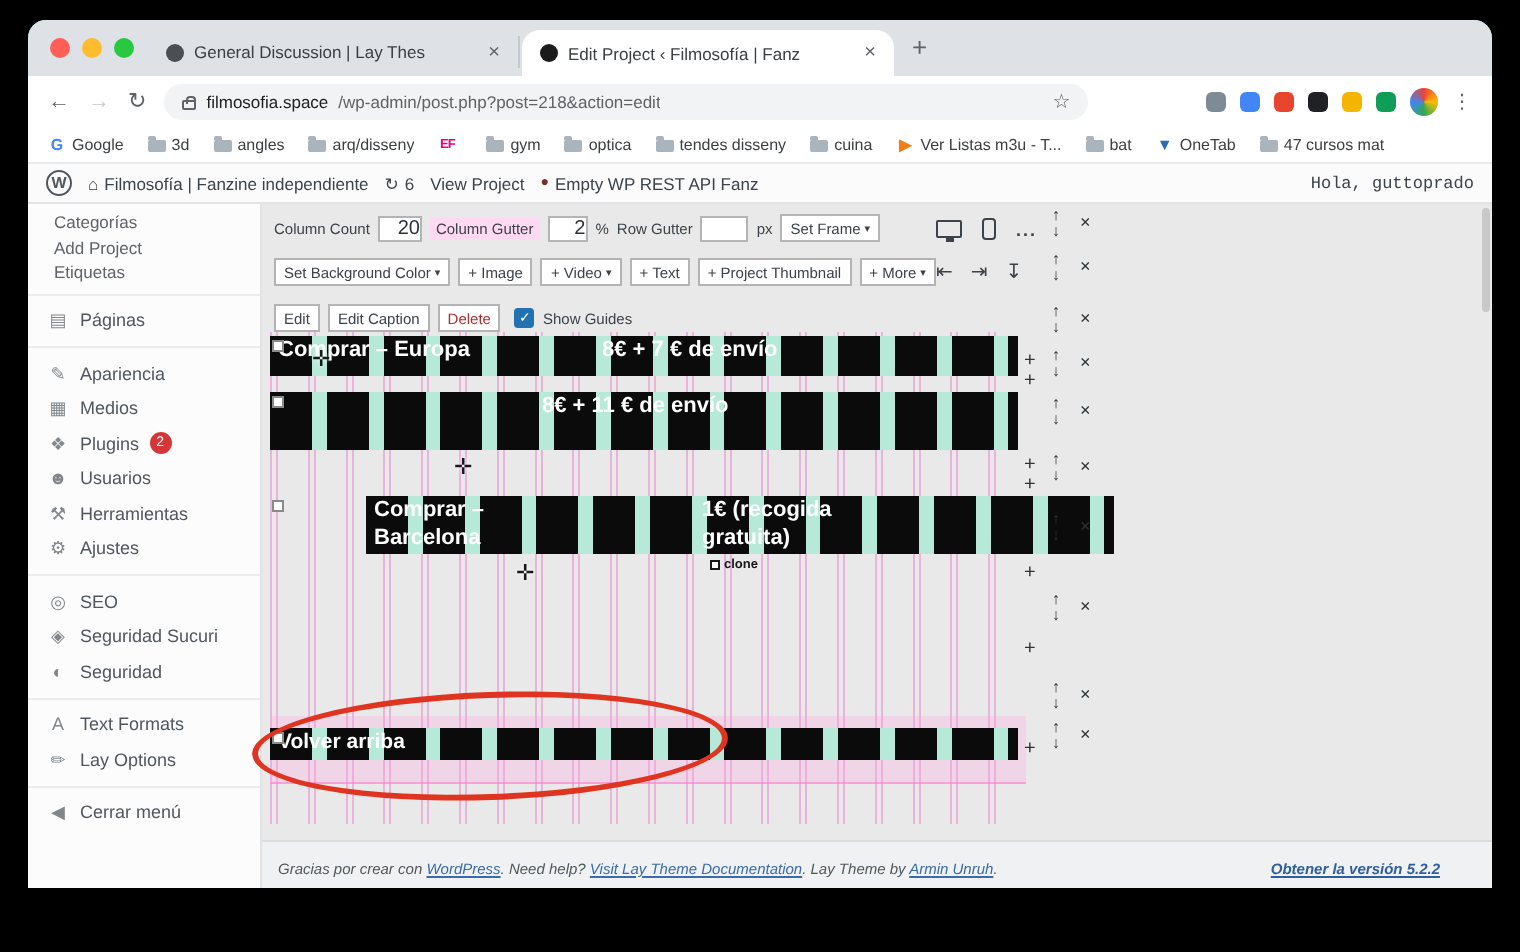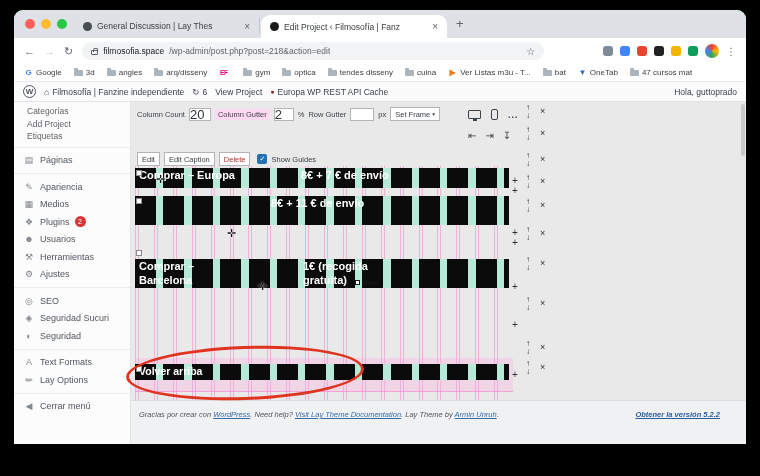--- a/index.html
+++ b/index.html
@@ -43,58 +43,58 @@
   .bmic.folder::before{content:"";position:absolute;left:0;top:-2px;width:4px;height:2px;background:#a9b4bd;border-radius:1px 1px 0 0;}
   .bmic.google{color:#4285f4;font-size:8px;}
   .bmic.ef{color:#e6007a;font-size:6.5px;letter-spacing:-.5px;}
   .bmic.play{color:#ef7d1a;font-size:8px;}
   .bmic.onetab{color:#2b6cb8;font-size:8px;}
   
   .adminbar{position:absolute;top:72px;left:0;right:0;height:20px;background:#fbfbfc;border-bottom:1px solid #e1e3e6;display:flex;align-items:center;gap:8px;padding:0 9px;font-size:8.5px;color:#3c434a;}
   .wplogo{width:13px;height:13px;border:1.5px solid #50575e;border-radius:50%;display:flex;align-items:center;justify-content:center;font-size:8px;font-weight:bold;color:#50575e;flex:none;}
   .abitem{display:flex;align-items:center;gap:3px;white-space:nowrap;}
   .abdot{color:#7b2d26;font-size:7px;}
-  .abright{margin-left:auto;white-space:nowrap;}
+  .abright{margin-left:auto;white-space:nowrap;font-family:Liberation Mono, monospace;}
   
   .page{position:absolute;top:92px;left:0;right:0;bottom:0;display:flex;}
   .sidebar{width:117px;background:#fcfcfc;border-right:1px solid #e3e3e3;padding-top:3px;overflow:hidden;flex:none;}
   .sitem{display:flex;align-items:center;gap:5px;height:17.5px;padding-left:9px;font-size:9px;color:#50575e;}
   .sitem .sic{width:12px;text-align:center;font-size:9px;color:#82878c;flex:none;}
   .sitem.sub{height:12.5px;padding-left:13px;font-size:8.5px;color:#5f6368;}
   .sbadge{min-width:11px;height:11px;border-radius:6px;background:#d63638;color:#fff;font-size:7px;line-height:11px;text-align:center;padding:0 2px;}
   .sbadge:empty{display:none;}
   .sitem.divider{height:1px;background:#ebebeb;margin:4px 0;padding:0;}
   .main{flex:1;position:relative;background:#e9e9e9;overflow:hidden;}
   
   .tb{position:absolute;display:flex;align-items:center;gap:4px;font-size:7.5px;color:#3c434a;left:6px;}
   .tb1{top:5px;}
   .tb2{top:27px;}
   .tb3{top:50px;}
-  .tb input{height:13px;border:1px solid #b4b4b4;background:#fff;font-family:inherit;font-size:13px;text-align:left;padding:0;color:#2c3338;}
+  .tb input{height:13px;border:1px solid #b4b4b4;background:#fff;font-family:inherit;font-size:10px;text-align:right;padding:0;color:#2c3338;}
   .inp-cc{width:22px;}
   .inp-cg{width:20px;background:#b8d3fe;}
   .inp-rg{width:24px;}
   .lbl-pink{background:#ffd9f1;padding:1px 3px;}
   .tbtn{height:14px;border:1px solid #b4b4b4;background:#fff;display:inline-flex;align-items:center;gap:2px;padding:0 4px;font-size:7.5px;color:#3c434a;white-space:nowrap;}
   .caret{font-size:5.5px;}
   .tbtn-delete{color:#b32d2e;}
   .chk{width:10px;height:10px;background:#2271b1;border-radius:2px;color:#fff;font-size:7px;display:flex;align-items:center;justify-content:center;margin-left:3px;}
   .tb1r{position:absolute;left:337px;top:7px;display:flex;align-items:center;gap:10px;}
   .devd{width:13px;height:9px;border:1px solid #3c434a;border-radius:1px;position:relative;}
   .devd::after{content:"";position:absolute;left:3.5px;bottom:-3px;width:4px;height:2px;background:#3c434a;}
   .devp{width:7px;height:11px;border:1px solid #3c434a;border-radius:2px;}
   .dots{font-size:9px;color:#3c434a;font-weight:bold;letter-spacing:1px;}
   .tb2r{position:absolute;left:337px;top:28px;display:flex;align-items:center;gap:9px;font-size:10px;color:#3c434a;}
   
   .canvas{position:absolute;left:4px;top:64px;width:378px;height:246px;background-image:repeating-linear-gradient(90deg,rgba(234,100,196,.4) 0 1px,transparent 1px 3px,rgba(234,100,196,.4) 3px 4px,transparent 4px 18.9px);}
   .pinkband{position:absolute;left:0;right:0;top:192px;height:34px;background:rgba(255,160,224,.28);border-bottom:1px solid rgba(250,120,205,.55);}
   .grow{position:absolute;left:0;width:374px;background:repeating-linear-gradient(90deg,#0b0b0b 0 21px,#b7e9d8 21px 28.4px);color:#fff;font-weight:bold;font-size:11px;line-height:1.27;}
   .r1{top:2px;height:20px;}
   .r2{top:30px;height:29px;}
-  .r3{top:93px;height:29px;}
+  .r3{top:82px;height:29px;margin-left:48px;}
   .r4{top:198px;height:16px;font-size:10.5px;}
   .gtext{position:absolute;top:1px;}
   .gl{left:4px;}
   .gr{white-space:nowrap;}
   .r1 .gr{left:166px;}
   .r2 .gl{width:96px;}
   .r2 .gr{left:136px;}
   .r3 .gl{width:66px;}
   .r3 .gr{left:168px;width:82px;white-space:normal;}
   .rchk{position:absolute;left:1px;width:6px;height:6px;background:#fff;border:1px solid #8a8a8a;}
@@ -106,21 +106,21 @@
   .cloneic{width:5px;height:5px;border:1px solid #16181a;background:#fff;flex:none;}
   .pluscol{position:absolute;left:381px;top:0;bottom:0;width:12px;}
   .plusbtn{position:absolute;left:0;font-size:10px;color:#2c3338;line-height:1;}
   .rccol{position:absolute;left:395px;top:0;bottom:0;width:26px;}
   .rcg{position:absolute;width:26px;height:20px;}
   .rcup{position:absolute;left:0;top:0;font-size:8px;color:#2c3338;line-height:1;}
   .rcdn{position:absolute;left:0;top:8px;font-size:8px;color:#2c3338;line-height:1;}
   .rcx{position:absolute;left:14px;top:3px;font-size:9px;color:#2c3338;line-height:1;}
   .scrollbar{position:absolute;right:1px;top:2px;width:4px;height:52px;background:#c9c9c9;border-radius:2px;}
   
-  .foot{position:absolute;left:0;right:0;bottom:0;height:44px;background:#eff1f2;border-top:1px solid #dadcde;font-style:italic;}
+  .foot{position:absolute;left:0;right:0;bottom:0;height:24px;background:#eff1f2;border-top:1px solid #dadcde;font-style:italic;}
   .footleft{position:absolute;left:8px;top:9px;font-size:7.5px;color:#50575e;white-space:nowrap;}
   .flink{color:#3a6bab;text-decoration:underline;}
   .footright{position:absolute;right:26px;top:9px;font-size:7.5px;font-weight:bold;color:#2f5e9e;text-decoration:underline;}
   
   .annotation{position:absolute;left:126px;top:346px;width:238px;height:54px;border:3px solid #df3420;border-radius:50%;transform:rotate(-2deg);z-index:60;}
 </style>
 </head>
 <body>
 
 <div class="window">
@@ -238,21 +238,21 @@
         <span>⌂</span>
         <span>Filmosofía | Fanzine independiente</span>
       </span>
     <span class="abitem">
         <span>↻</span>
         <span>6</span>
       </span>
     <span class="abitem">View Project</span>
     <span class="abitem">
         <span class="abdot">●</span>
-        <span>Europa WP REST API Cache</span>
+        <span>Empty WP REST API Fanz</span>
       </span>
     <span class="abright">Hola, guttoprado</span>
   </div>
 
   <div class="page">
 
     <div class="sidebar">
 
 
         <div class="sitem sub">
@@ -359,20 +359,37 @@
             <span>Set Frame</span>
             <span class="caret">▾</span>
           </span>
       </div>
       <div class="tb1r">
         <span class="devd"></span>
         <span class="devp"></span>
         <span class="dots">...</span>
       </div>
 
+      <div class="tb tb2">
+        <span class="tbtn">
+            <span>Set Background Color</span>
+            <span class="caret">▾</span>
+          </span>
+        <span class="tbtn">+ Image</span>
+        <span class="tbtn">
+            <span>+ Video</span>
+            <span class="caret">▾</span>
+          </span>
+        <span class="tbtn">+ Text</span>
+        <span class="tbtn">+ Project Thumbnail</span>
+        <span class="tbtn">
+            <span>+ More</span>
+            <span class="caret">▾</span>
+          </span>
+      </div>
       <div class="tb2r">
         <span>⇤</span>
         <span>⇥</span>
         <span>↧</span>
       </div>
 
       <div class="tb tb3">
         <span class="tbtn">Edit</span>
         <span class="tbtn">Edit Caption</span>
         <span class="tbtn tbtn-delete">Delete</span>

